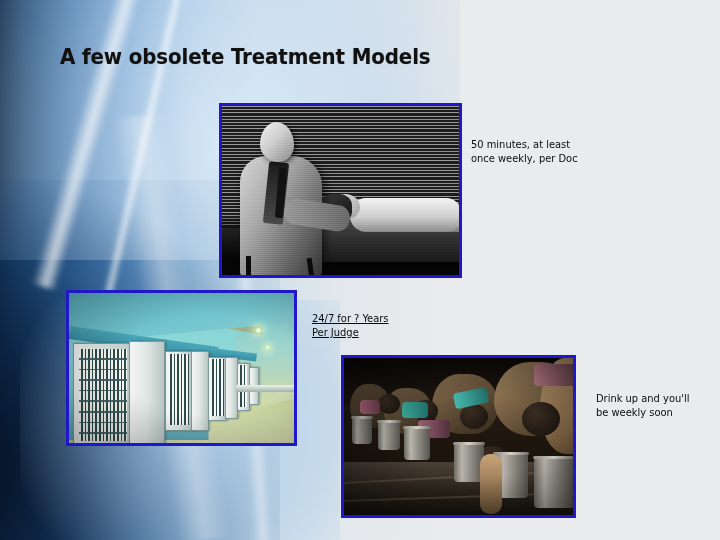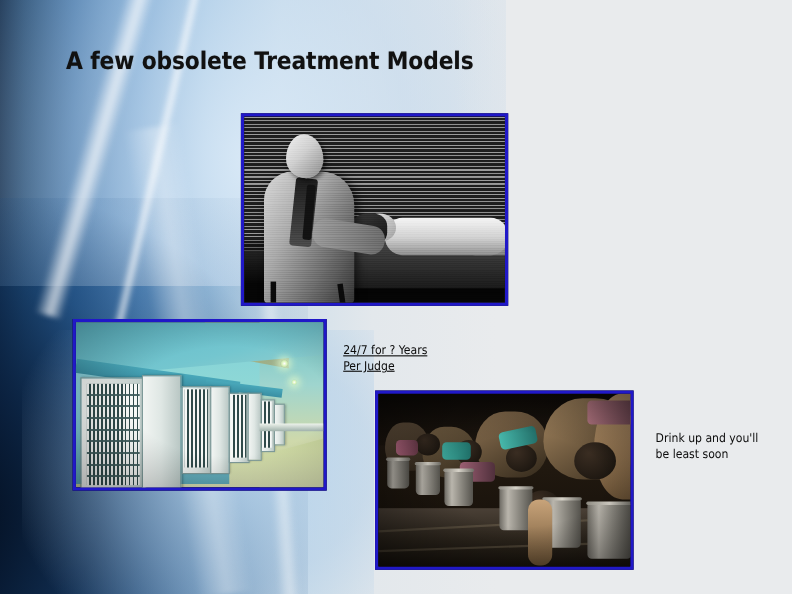--- a/index.html
+++ b/index.html
@@ -475,20 +475,22 @@
       <div class="bk-bucket" style="left:110px; top:86px; width:30px; height:38px;"></div>
       <div class="bk-bucket" style="left:150px; top:96px; width:34px; height:44px;"></div>
       <div class="bk-bucket" style="left:190px; top:100px; width:40px; height:50px;"></div>
 
       <div class="bk-body" style="left:136px; top:96px; width:22px; height:60px;
            background:linear-gradient(to bottom,#c9a47a,#6d5436); border-radius:10px;"></div>
       <div class="bk-vignette"></div>
     </div>
   </div>
 
+  <div class="callout" id="callout-therapy">50 minutes, at least
+once weekly, per Doc</div>
 
   <div class="callout" id="callout-prison">24/7 for ? Years
 Per Judge</div>
 
   <div class="callout" id="callout-water">Drink up and you'll
-be least soon</div>
+be weekly soon</div>
 
 </div>
 
 </body></html>

